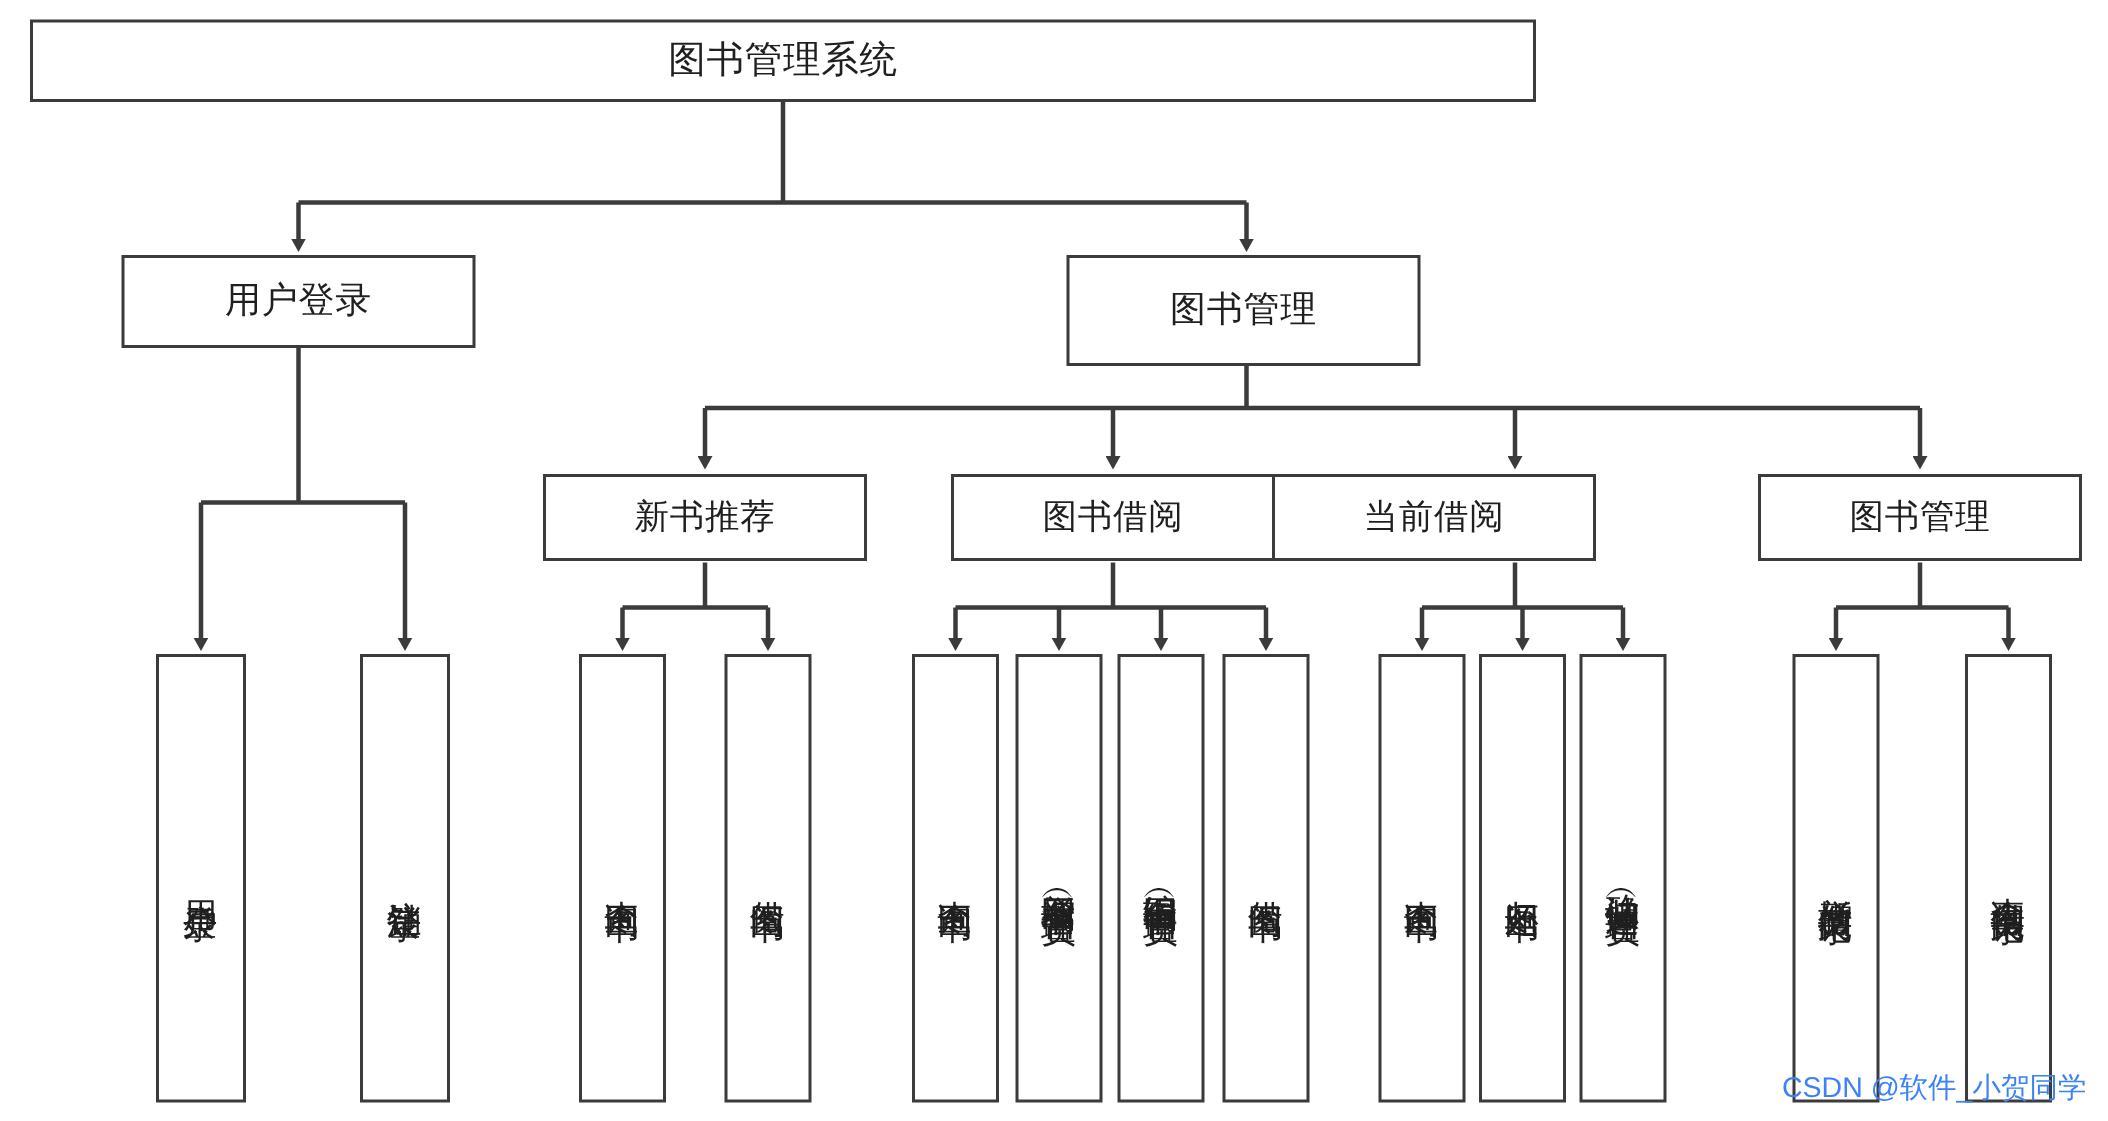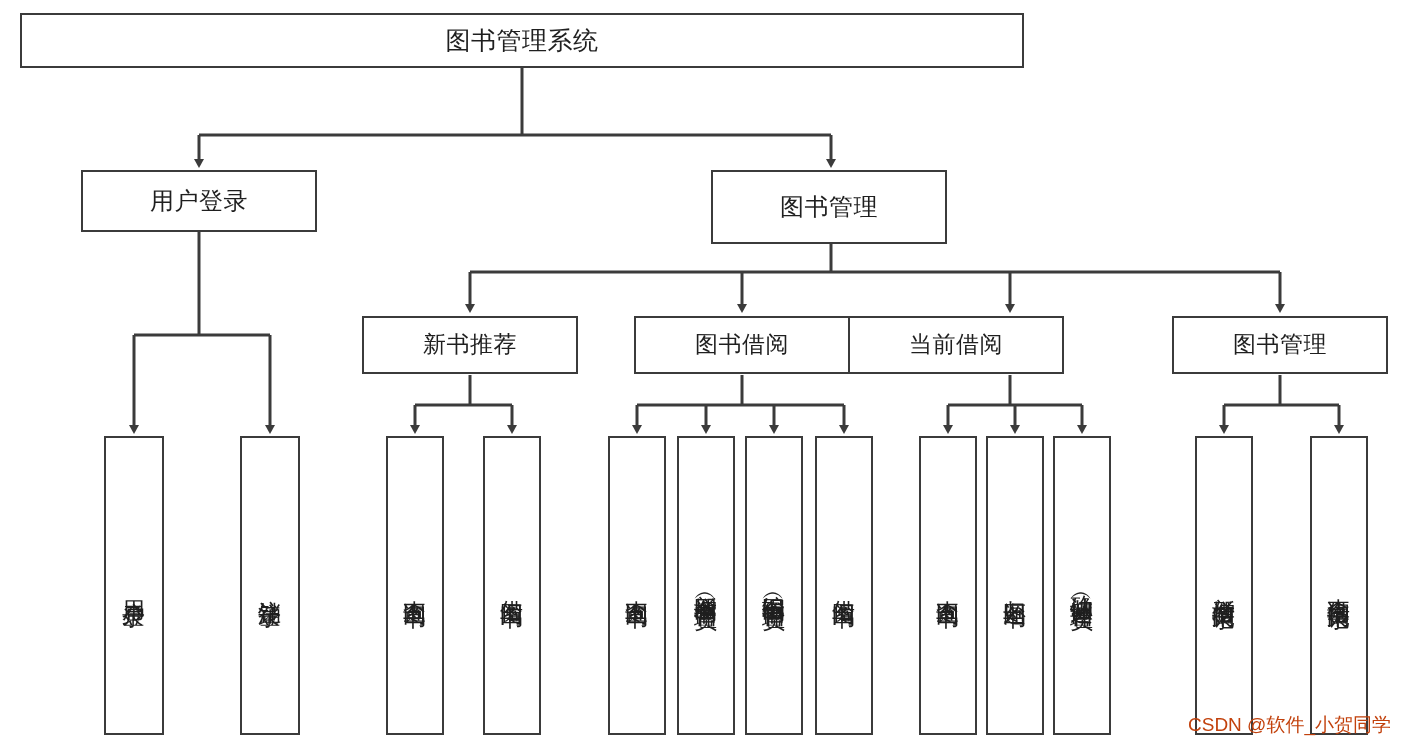--- a/index.html
+++ b/index.html
@@ -53,21 +53,21 @@
     line-height: 1.05;
     letter-spacing: 2px;
     white-space: nowrap;
     max-height: 272px;
   }
   .watermark {
     position: absolute;
     left: 1188px;
     top: 712px;
     font-size: 19px;
-    color: #c2410c;
+    color: #3b82f6;
     white-space: nowrap;
     z-index: 3;
     font-family: "Liberation Sans", "DejaVu Sans", sans-serif;
   }
 </style>
 </head>
 <body>
 
 <div id="canvas">
 

